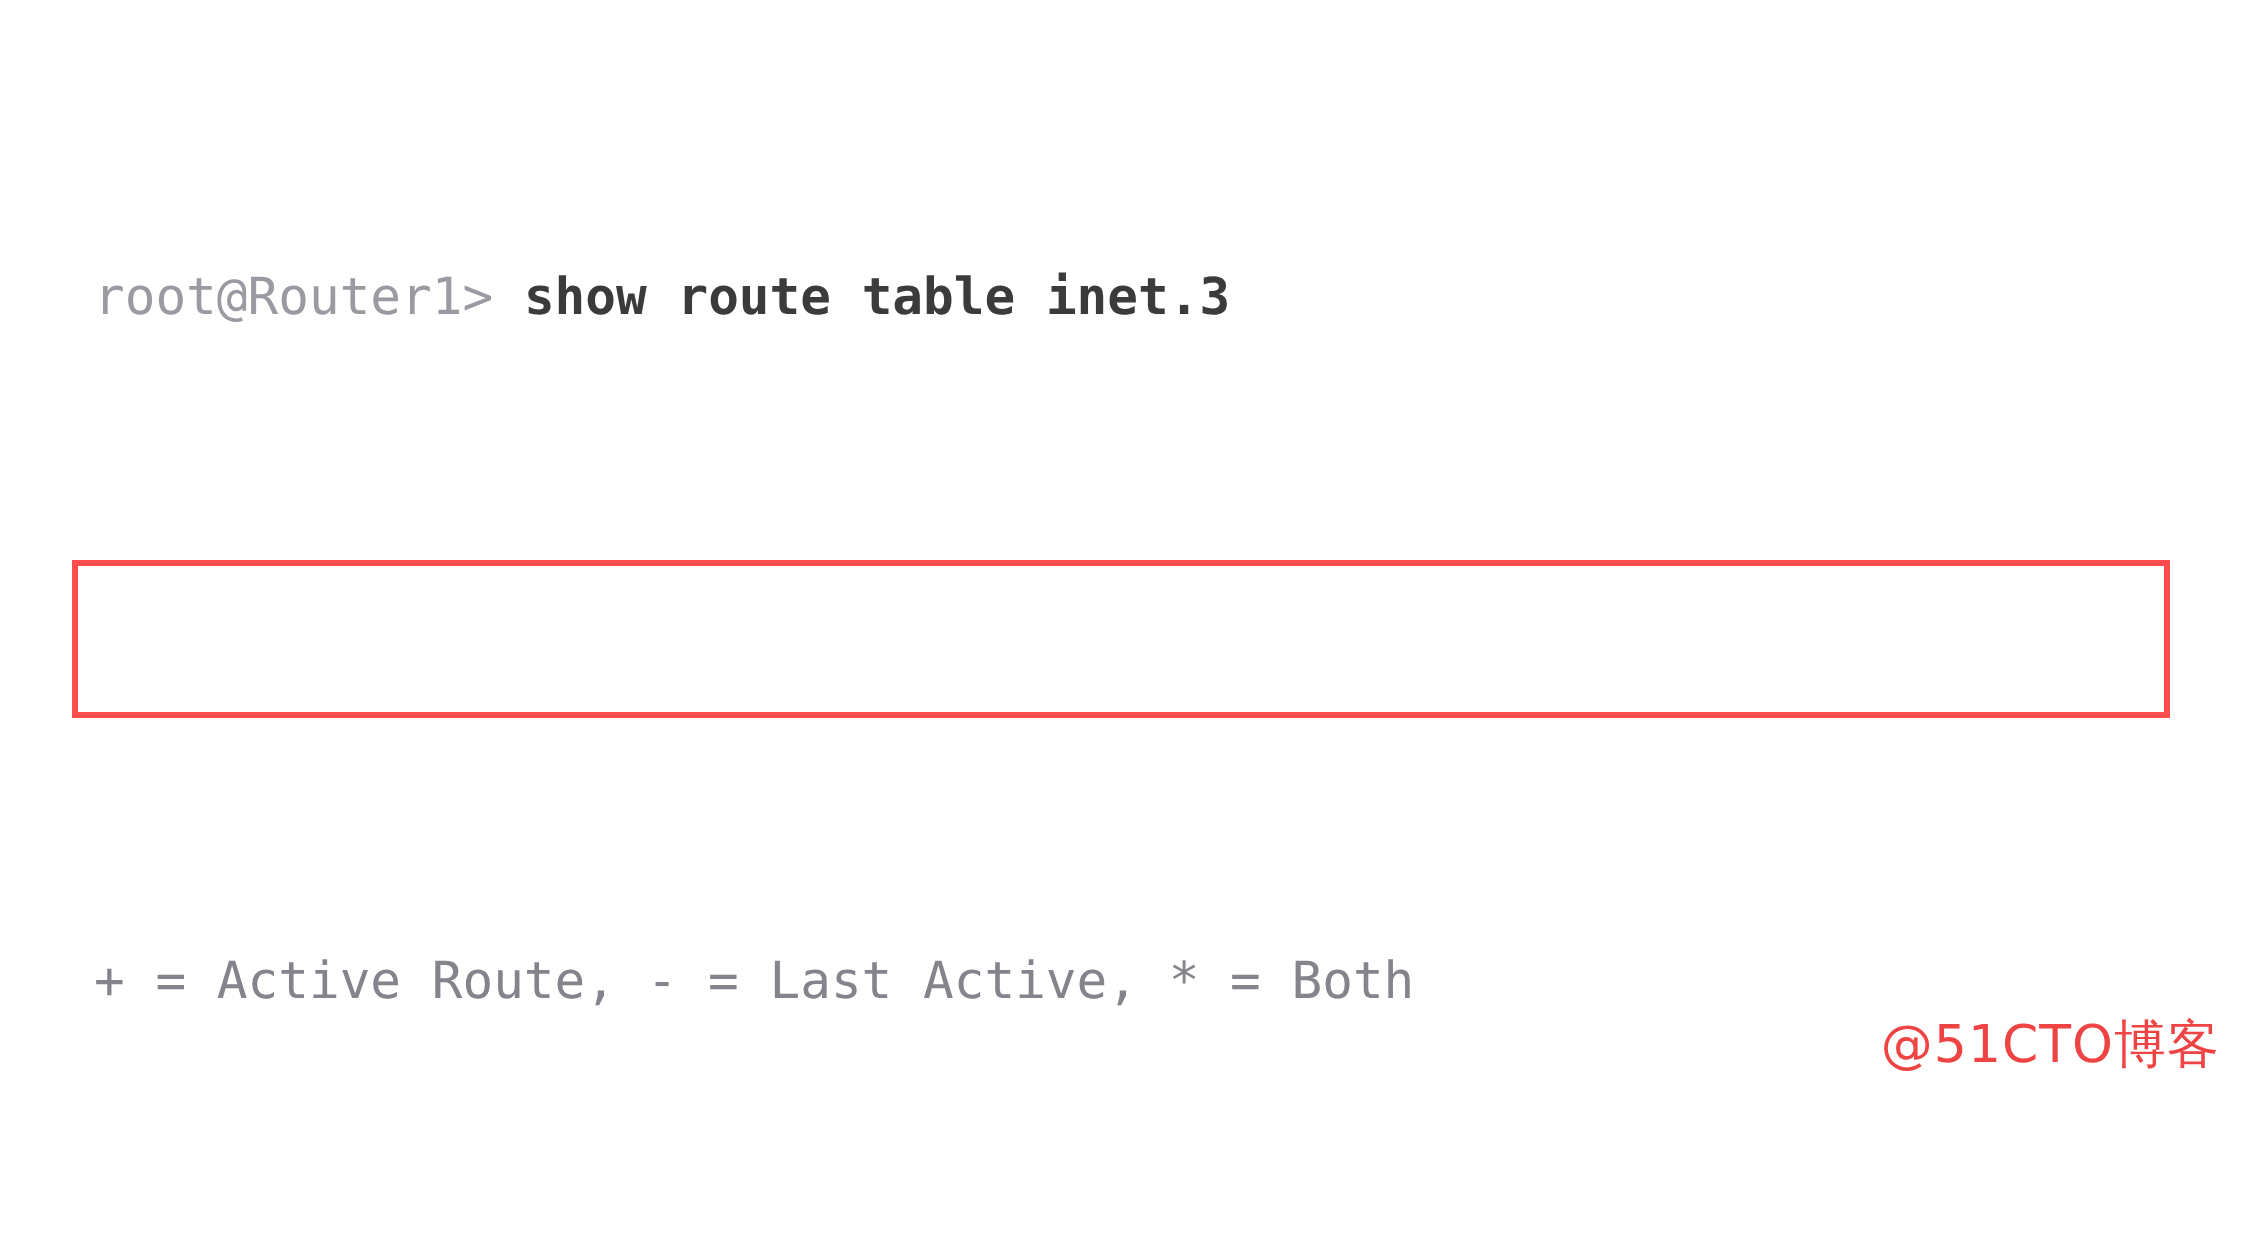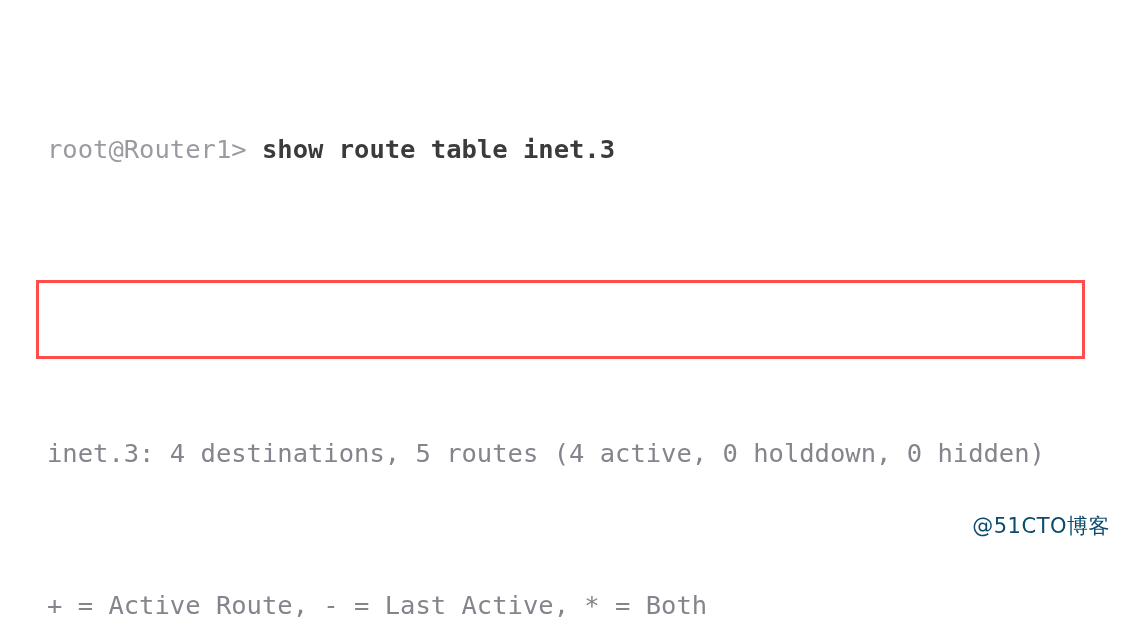--- a/index.html
+++ b/index.html
@@ -65,38 +65,37 @@
     background: transparent;
     pointer-events: none;
   }
 
   
   .watermark {
     position: absolute;
     right: 18px;
     bottom: 8px;
     font-family: "DejaVu Sans", "Liberation Sans", sans-serif;
-    font-size: 21px;
-    color: #0c4a6e;
+    font-size: 26px;
+    color: #ef4444;
     letter-spacing: 0.5px;
     white-space: nowrap;
   }
 </style>
 </head>
 <body>
 
 <div id="terminal">
 
   <div class="lines">
 
     <div class="line"><span class="prompt">root@Router1&gt;</span><span> </span><span class="cmd">show route table inet.3</span></div>
 
     <div class="line blank"> </div>
 
-    <div class="line">inet.3: 4 destinations, 5 routes (4 active, 0 holddown, 0 hidden)</div>
 
     <div class="line">+ = Active Route, - = Last Active, * = Both</div>
 
     
 
     
     
 
     
     

